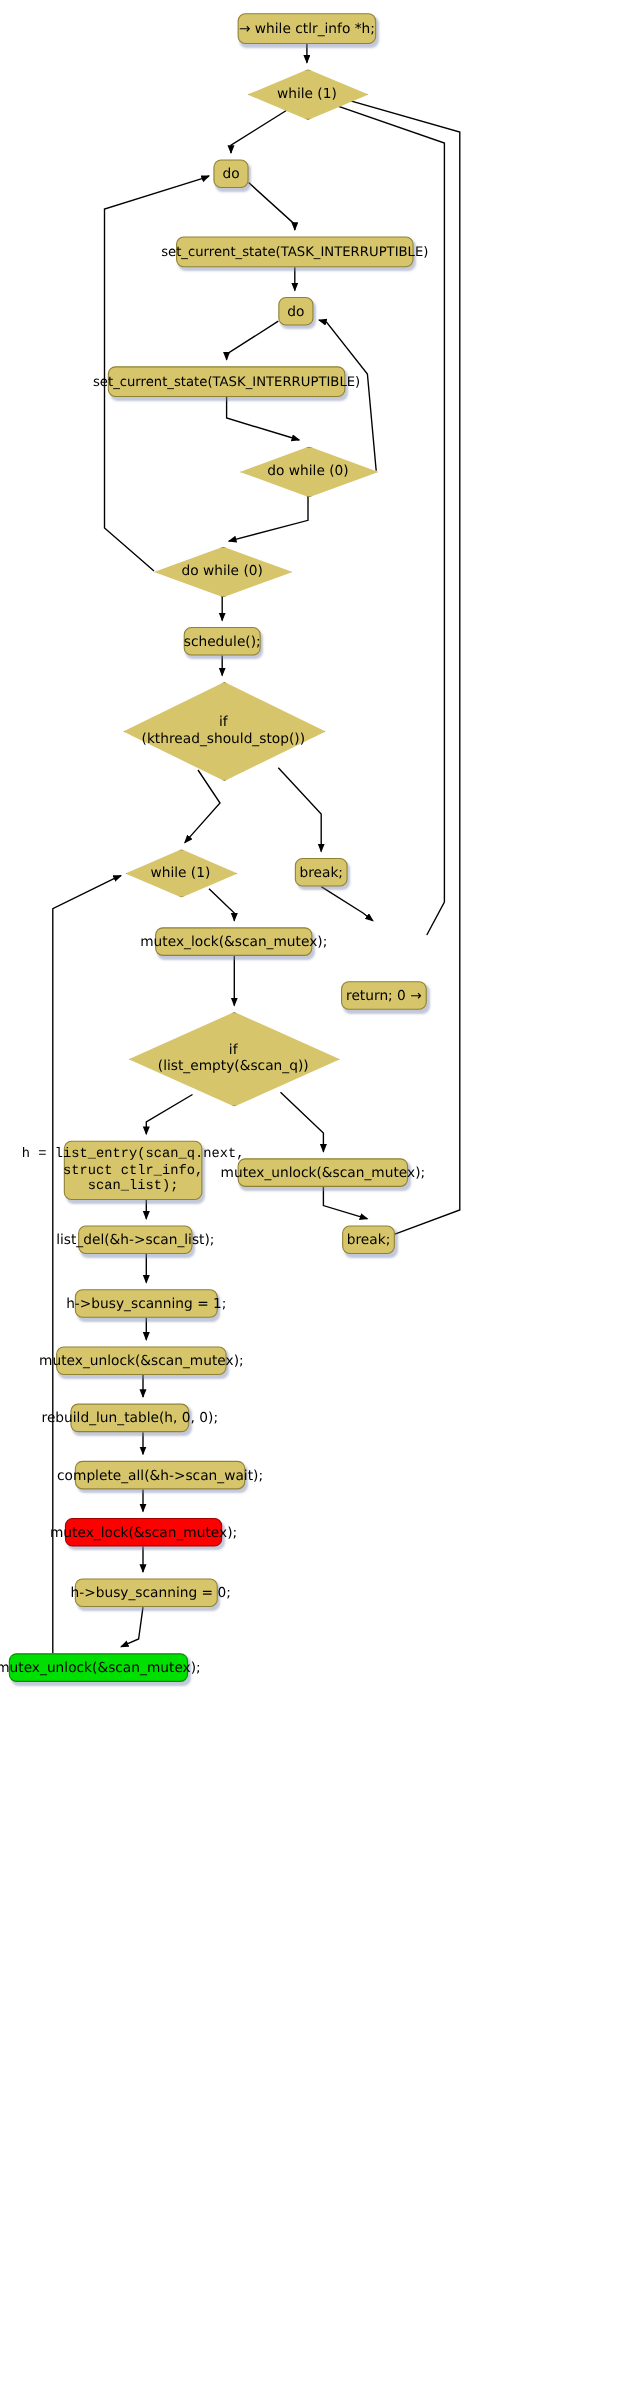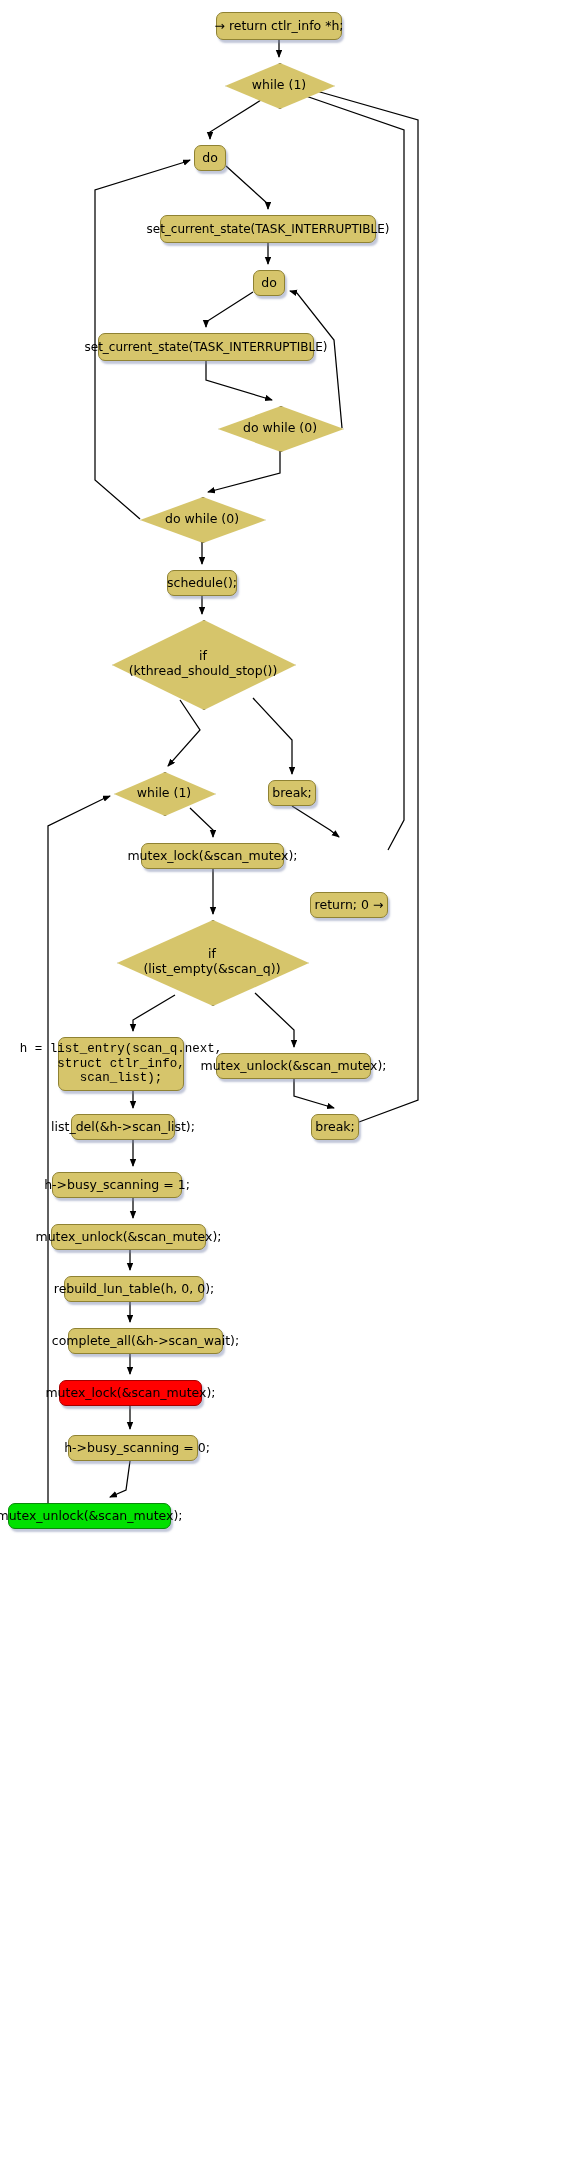--- a/index.html
+++ b/index.html
@@ -95,21 +95,21 @@
       <path d="M130,1461 L126,1490 L110,1497"></path>
 
       <path d="M48,1503 L48,826 L105,798 L110,796"></path>
 
       <path d="M359,1122 L418,1100 L418,120 L306,88 L300,86"></path>
 
       <path d="M388,850 L404,820 L404,130 L300,94 L296,92"></path>
     </g>
   </svg>
 
-  <div class="node box" style="left:216px;top:12px;width:126px;height:28px;"><span class="lbl">→ return ctlr_info *h;</span></div>
+  <div class="node box" style="left:216px;top:12px;width:126px;height:28px;"><span class="lbl">→ while ctlr_info *h;</span></div>
 
   <div class="node diamond" style="left:225px;top:63px;width:108px;height:44px;">
     <span class="dshape"></span>
     <span class="dlabel">while (1)</span></div>
 
   <div class="node box" style="left:194px;top:145px;width:32px;height:26px;"><span class="lbl">do</span></div>
 
   <div class="node box" style="left:160px;top:215px;width:216px;height:28px;font-size:12px;"><span class="lbl">set_current_state(TASK_INTERRUPTIBLE)</span></div>
 
   <div class="node box" style="left:253px;top:270px;width:32px;height:26px;"><span class="lbl">do</span></div>
@@ -149,25 +149,25 @@
   <div class="node box" style="left:58px;top:1037px;width:126px;height:54px;font-family:Liberation Mono, monospace;"><span class="lbl">h = list_entry(scan_q.next,
 struct ctlr_info,
 scan_list);</span></div>
 
   <div class="node box" style="left:216px;top:1053px;width:155px;height:26px;"><span class="lbl">mutex_unlock(&amp;scan_mutex);</span></div>
 
   <div class="node box" style="left:71px;top:1114px;width:104px;height:26px;"><span class="lbl">list_del(&amp;h-&gt;scan_list);</span></div>
 
   <div class="node box" style="left:311px;top:1114px;width:48px;height:26px;"><span class="lbl">break;</span></div>
 
-  <div class="node box" style="left:52px;top:1172px;width:130px;height:26px;"><span class="lbl">h-&gt;busy_scanning = 1;</span></div>
+  <div class="node box" style="left:68px;top:1172px;width:130px;height:26px;"><span class="lbl">h-&gt;busy_scanning = 1;</span></div>
 
   <div class="node box" style="left:51px;top:1224px;width:155px;height:26px;"><span class="lbl">mutex_unlock(&amp;scan_mutex);</span></div>
 
-  <div class="node box" style="left:64px;top:1276px;width:140px;height:26px;align-items:center;"><span class="lbl">rebuild_lun_table(h, 0, 0);</span></div>
+  <div class="node box" style="left:64px;top:1276px;width:108px;height:26px;align-items:center;"><span class="lbl">rebuild_lun_table(h, 0, 0);</span></div>
 
   <div class="node box" style="left:68px;top:1328px;width:155px;height:26px;"><span class="lbl">complete_all(&amp;h-&gt;scan_wait);</span></div>
 
   <div class="node box red" style="left:59px;top:1380px;width:143px;height:26px;"><span class="lbl">mutex_lock(&amp;scan_mutex);</span></div>
 
   <div class="node box" style="left:68px;top:1435px;width:130px;height:26px;padding-left:16px;"><span class="lbl">h-&gt;busy_scanning = 0;</span></div>
 
   <div class="node box green" style="left:8px;top:1503px;width:163px;height:26px;"><span class="lbl">mutex_unlock(&amp;scan_mutex);</span></div>
 
 </div>

